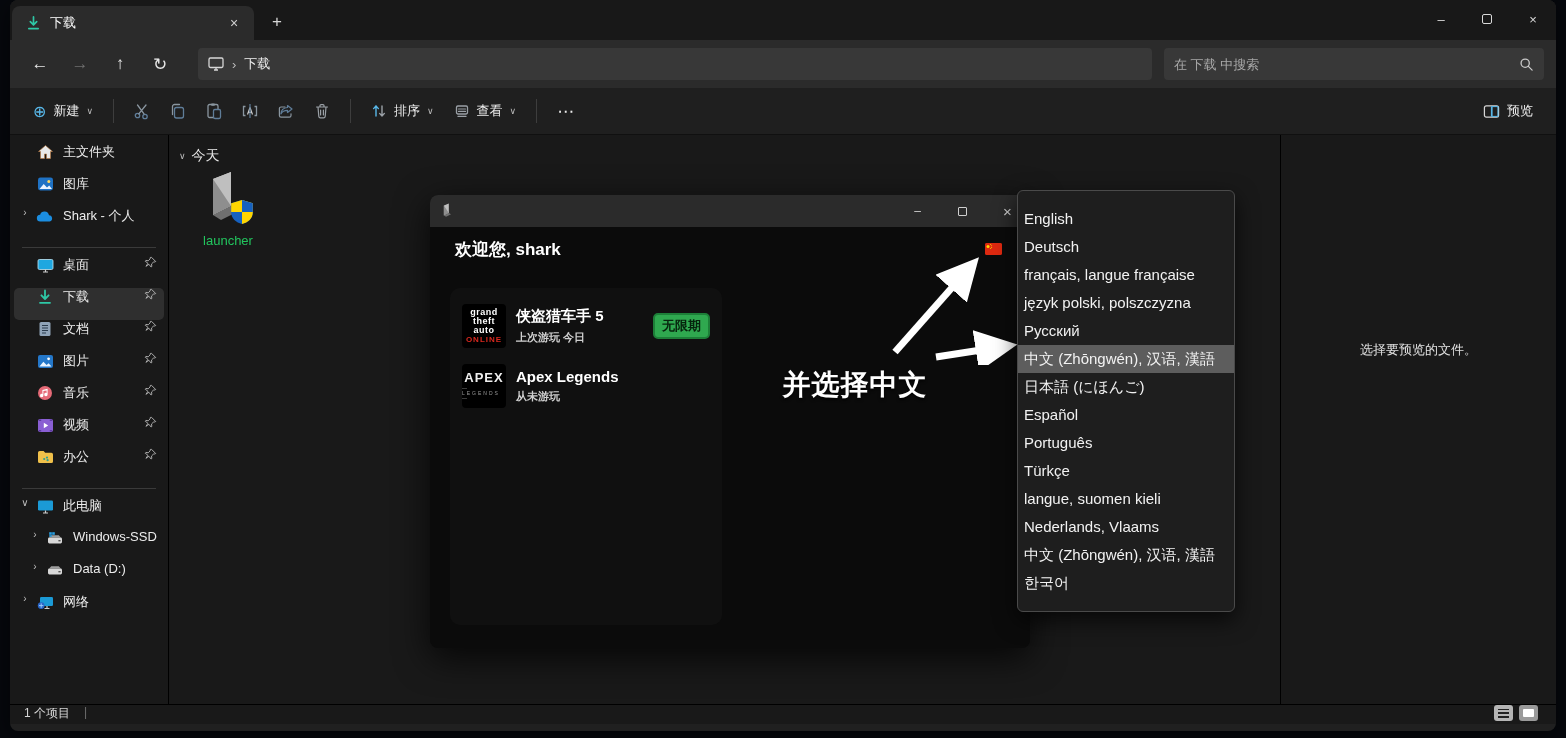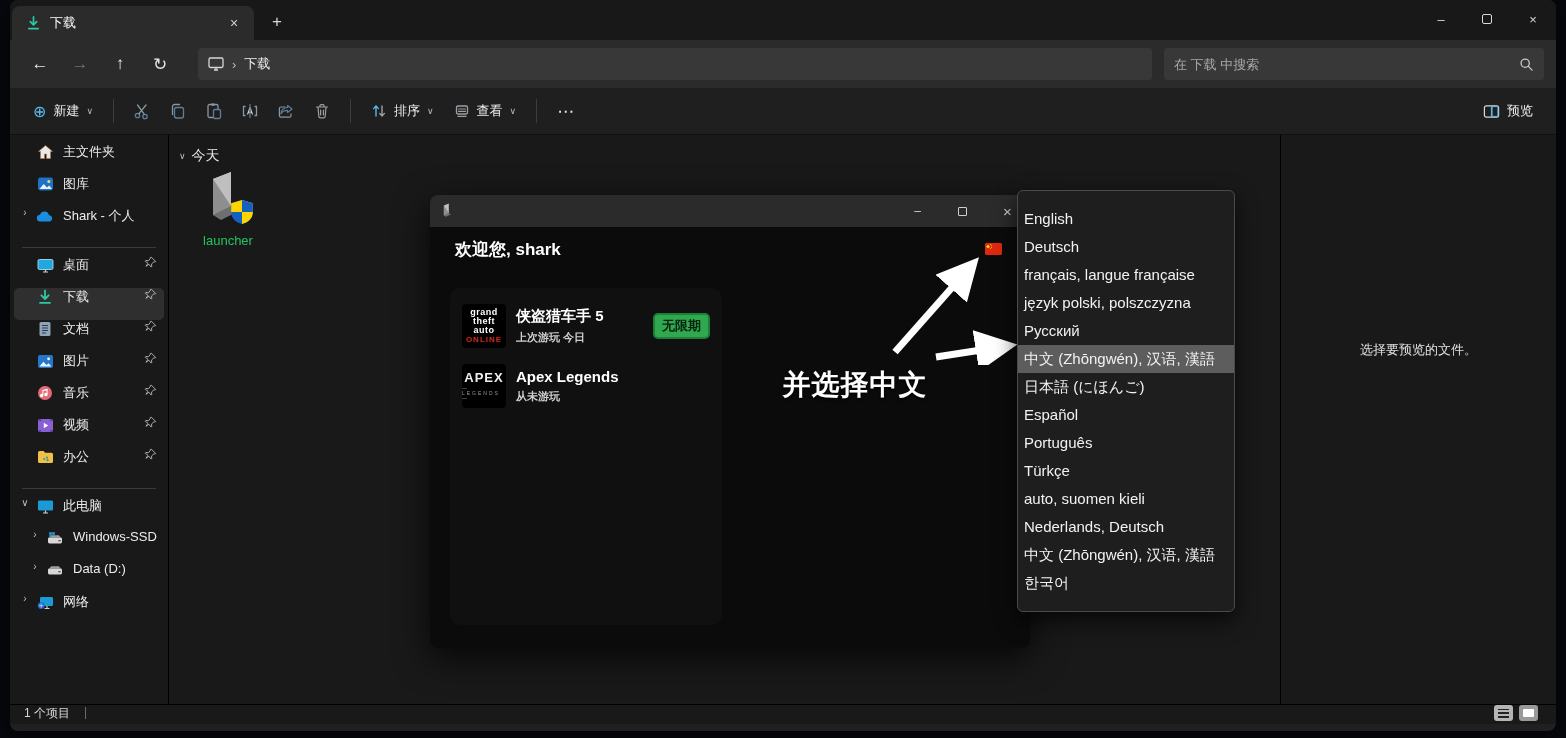--- a/index.html
+++ b/index.html
@@ -590,17 +590,17 @@
   <div class="langitem">English</div>
   <div class="langitem">Deutsch</div>
   <div class="langitem">français, langue française</div>
   <div class="langitem">język polski, polszczyzna</div>
   <div class="langitem">Русский</div>
   <div class="langitem selected">中文 (Zhōngwén), 汉语, 漢語</div>
   <div class="langitem">日本語 (にほんご)</div>
   <div class="langitem">Español</div>
   <div class="langitem">Português</div>
   <div class="langitem">Türkçe</div>
-  <div class="langitem">auto, suomen kieli</div>
-  <div class="langitem">Nederlands, Deutsch</div>
+  <div class="langitem">langue, suomen kieli</div>
+  <div class="langitem">Nederlands, Vlaams</div>
   <div class="langitem">中文 (Zhōngwén), 汉语, 漢語</div>
   <div class="langitem">한국어</div>
 </div>
 
 </body></html>

